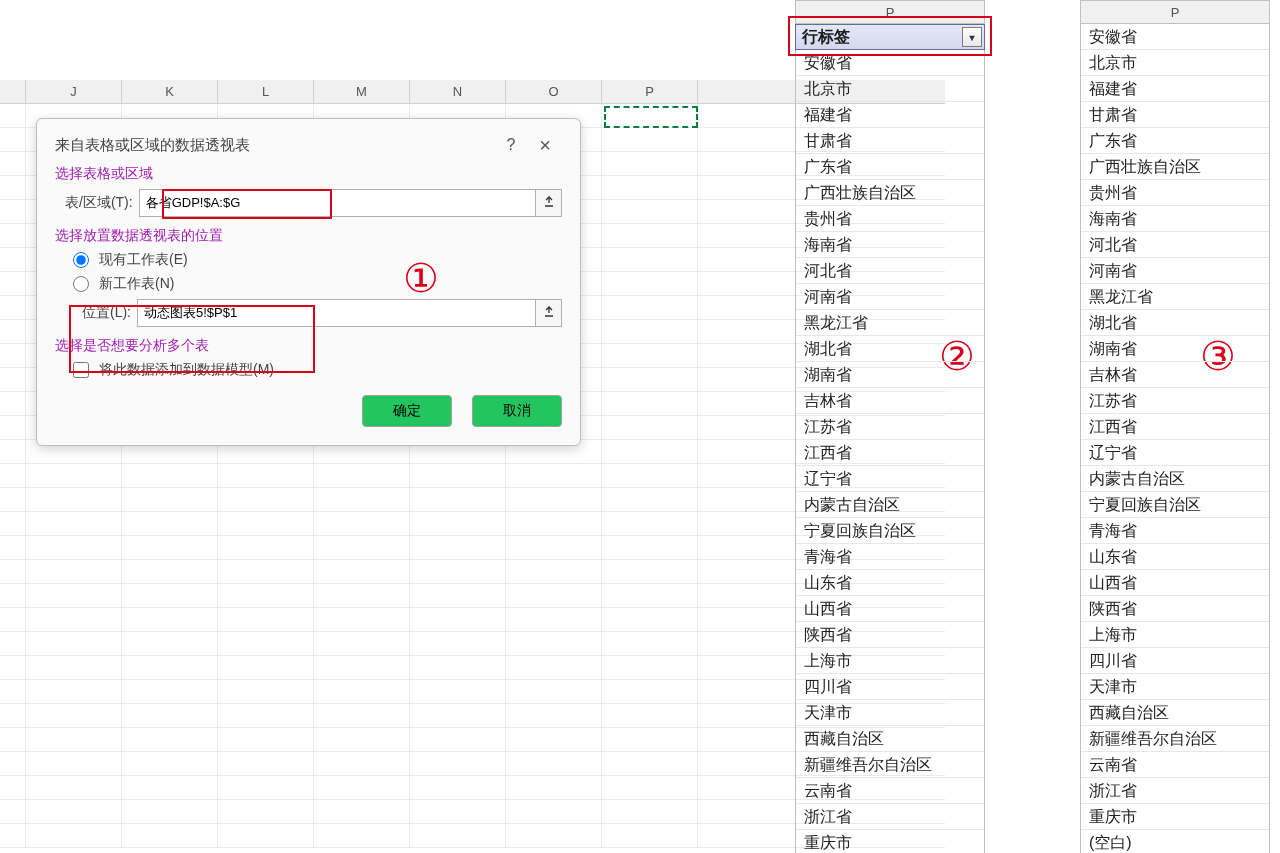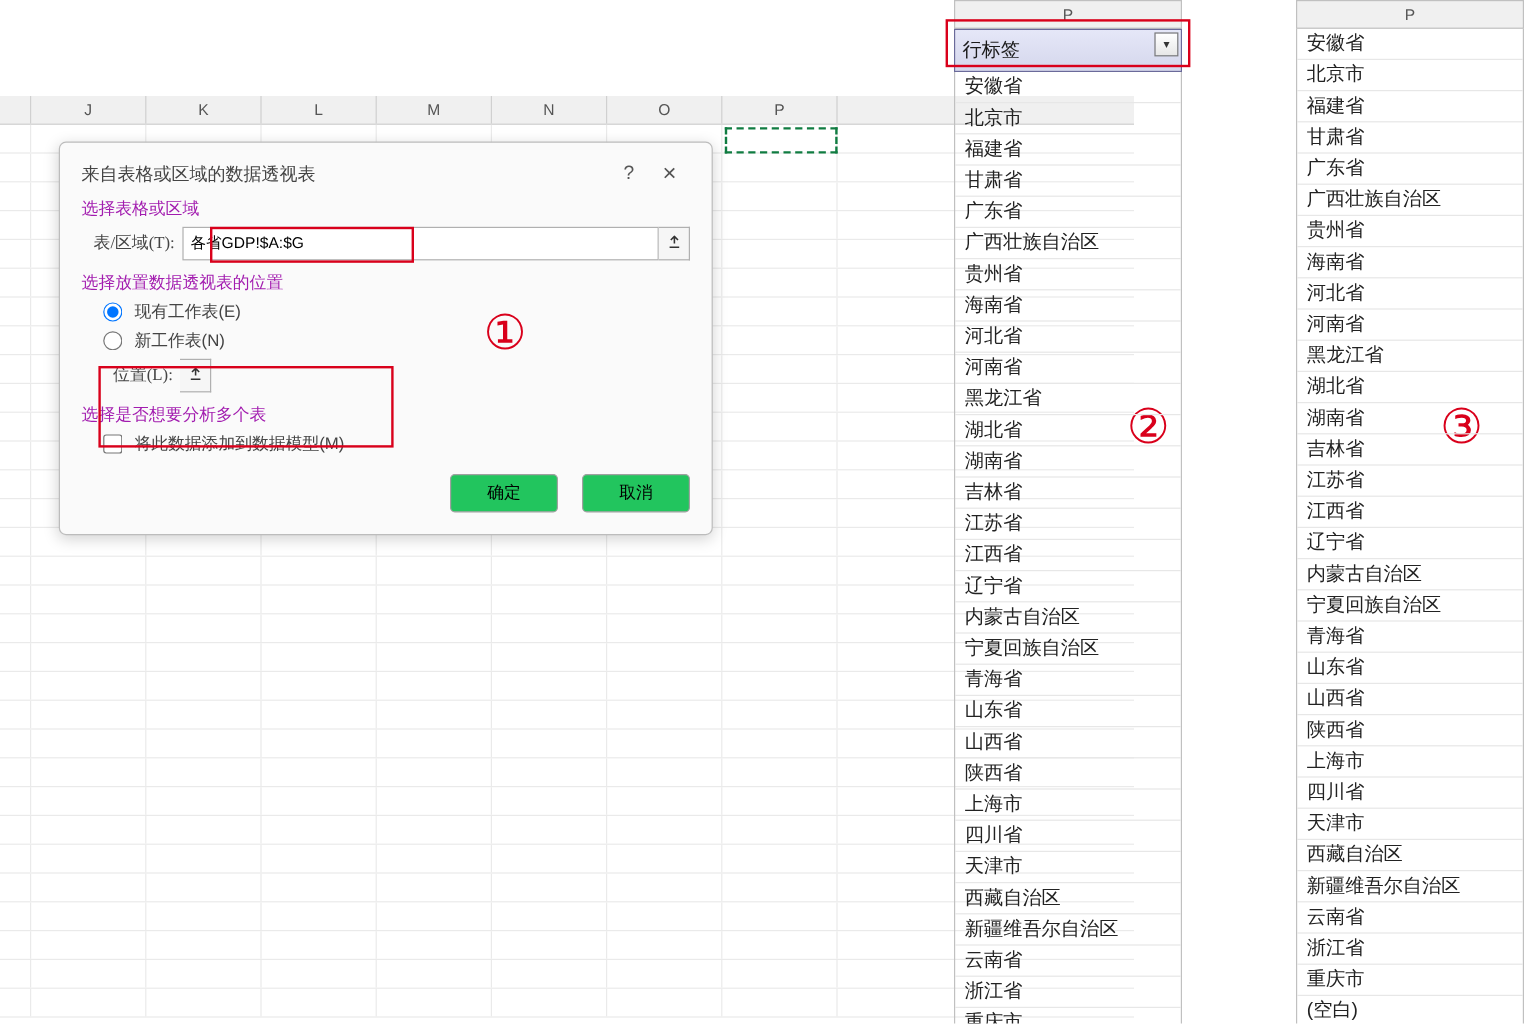--- a/index.html
+++ b/index.html
@@ -52,21 +52,21 @@
       border: 2px dashed #107c41;
       position: absolute;
       width: 94px;
       height: 22px;
       left: 604px;
       top: 26px;
     }
     
     .dialog {
       position: absolute;
-      left: 49px;
+      left: 36px;
       top: 118px;
       width: 545px;
       background: #fafafa;
       border: 1px solid #bcbcbc;
       border-radius: 6px;
       box-shadow: 0 3px 12px rgba(0,0,0,.18);
       padding: 14px 18px 18px 18px;
     }
     .dialog-titlebar {
       display: flex;
@@ -97,21 +97,20 @@
     .form-row {
       display: flex;
       align-items: center;
       margin: 4px 0 10px 10px;
     }
     .form-label {
       min-width: 72px;
       font-size: 14px;
       text-align: right;
       padding-right: 6px;
-      font-family: Liberation Serif, serif;
     }
     .form-input {
       flex: 1;
       height: 28px;
       border: 1px solid #b0b0b0;
       background: #fff;
       padding: 0 6px;
       font-size: 13px;
       font-family: inherit;
     }
@@ -172,27 +171,27 @@
     .pivot-head {
       height: 24px;
       text-align: center;
       color: #555;
       line-height: 24px;
       border: 1px solid #c0c0c0;
       background: #f0f0f0;
     }
     .pivot-dropdown {
       position: relative;
-      height: 36px;
+      height: 26px;
       border: 1px solid #6a6a9a;
       display: flex;
       align-items: center;
       padding: 0 6px;
       font-size: 16px;
-      font-weight: 400;
+      font-weight: 700;
       background: linear-gradient(#e5e7f8, #d5d7ec);
       color: #1b1b1b;
     }
     .pivot-dropdown .caret {
       position: absolute;
       right: 2px;
       top: 2px;
       width: 20px;
       height: 20px;
       border: 1px solid #7a7a7a;
@@ -573,20 +572,21 @@
   <div class="radio-row">
     <input type="radio" name="placement" checked="" style="">
     <span>现有工作表(E)</span>
   </div>
   <div class="radio-row">
     <input type="radio" name="placement" style="">
     <span>新工作表(N)</span>
   </div>
   <div class="form-row" style="margin-left:10px;">
     <label class="form-label">位置(L):</label>
+    <input class="form-input" value="动态图表5!$P$1" style="">
     <button class="range-picker-btn">
       <span>
         <svg viewBox="0 0 12 12">
             <path d="M6 1 L6 7 M3 4 L6 1 L9 4 M2 10 h8" stroke="#333" stroke-width="1.3" fill="none"></path>
           </svg>
       </span>
     </button>
   </div>
 
   <div class="dialog-section-label">选择是否想要分析多个表</div>

